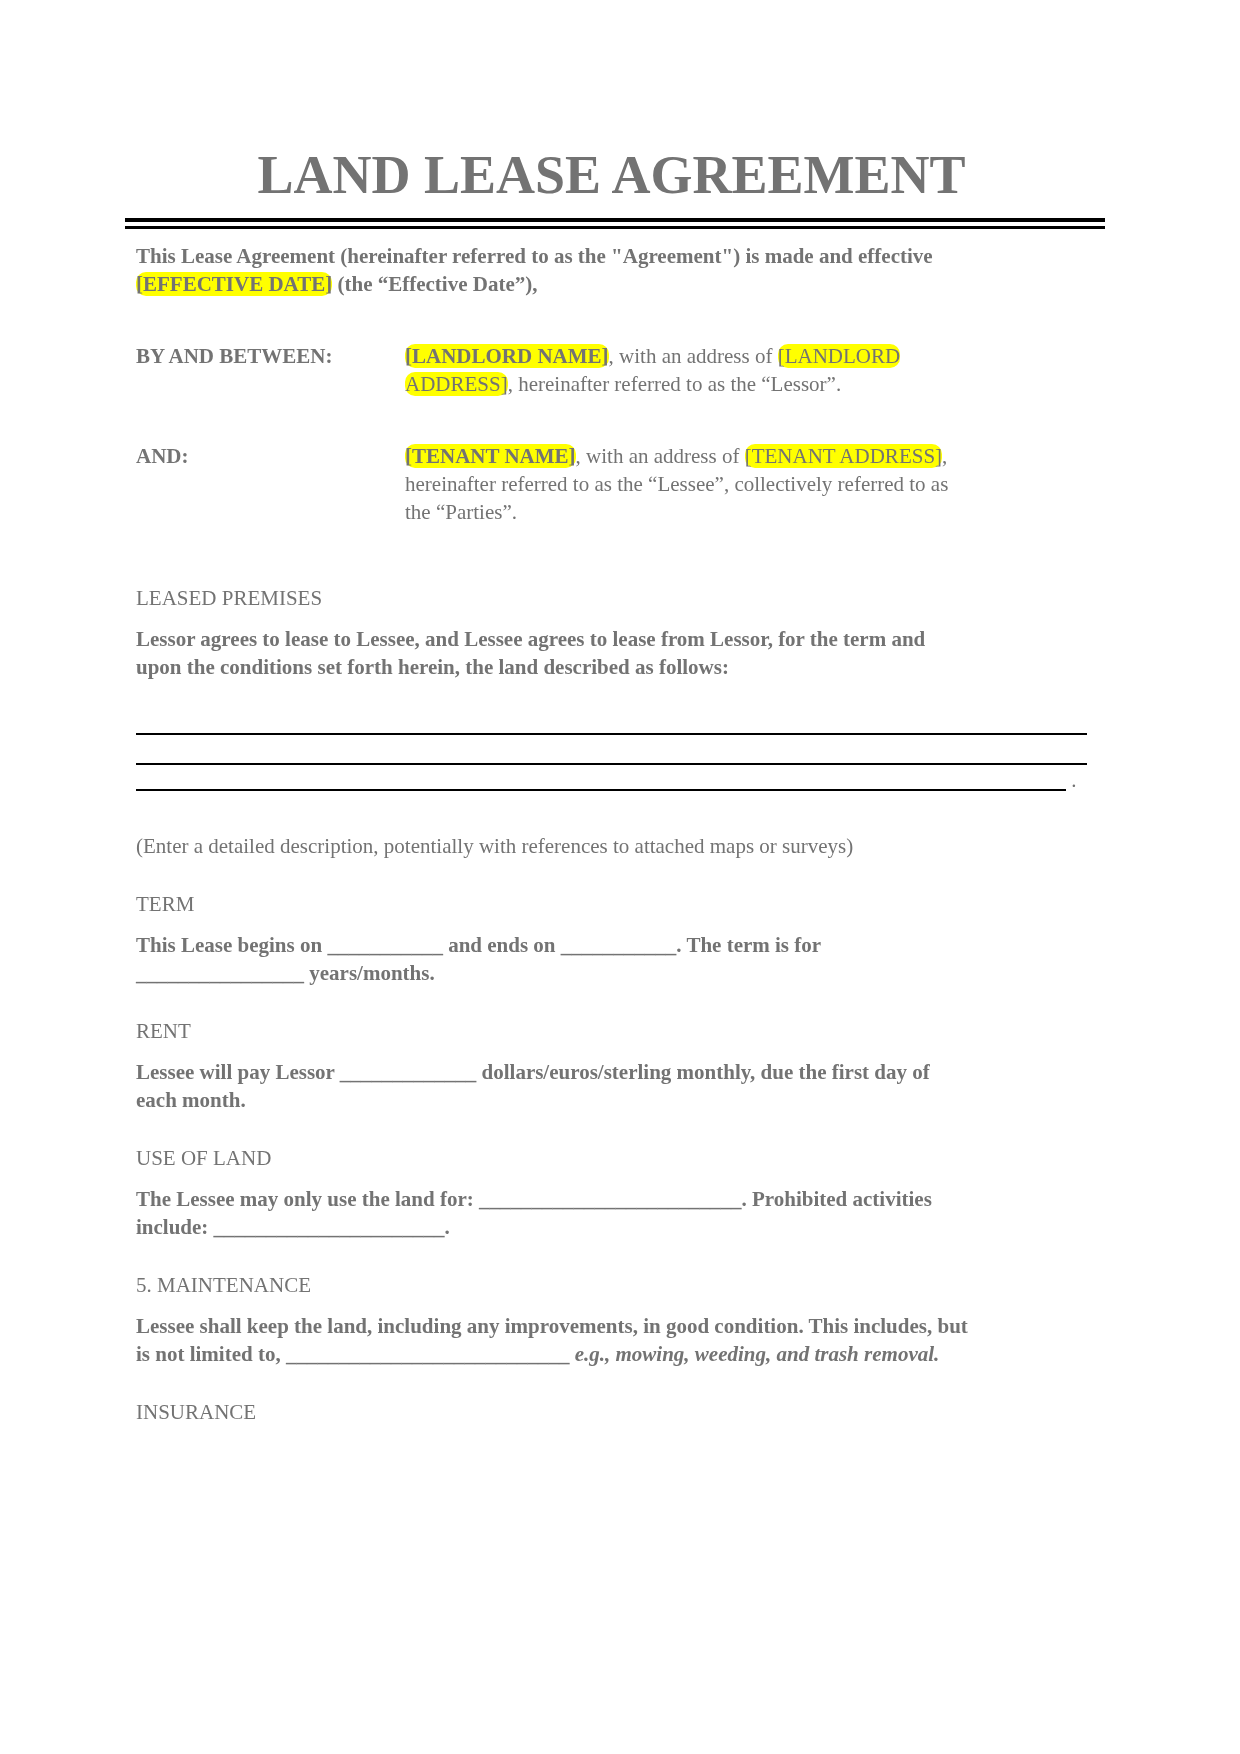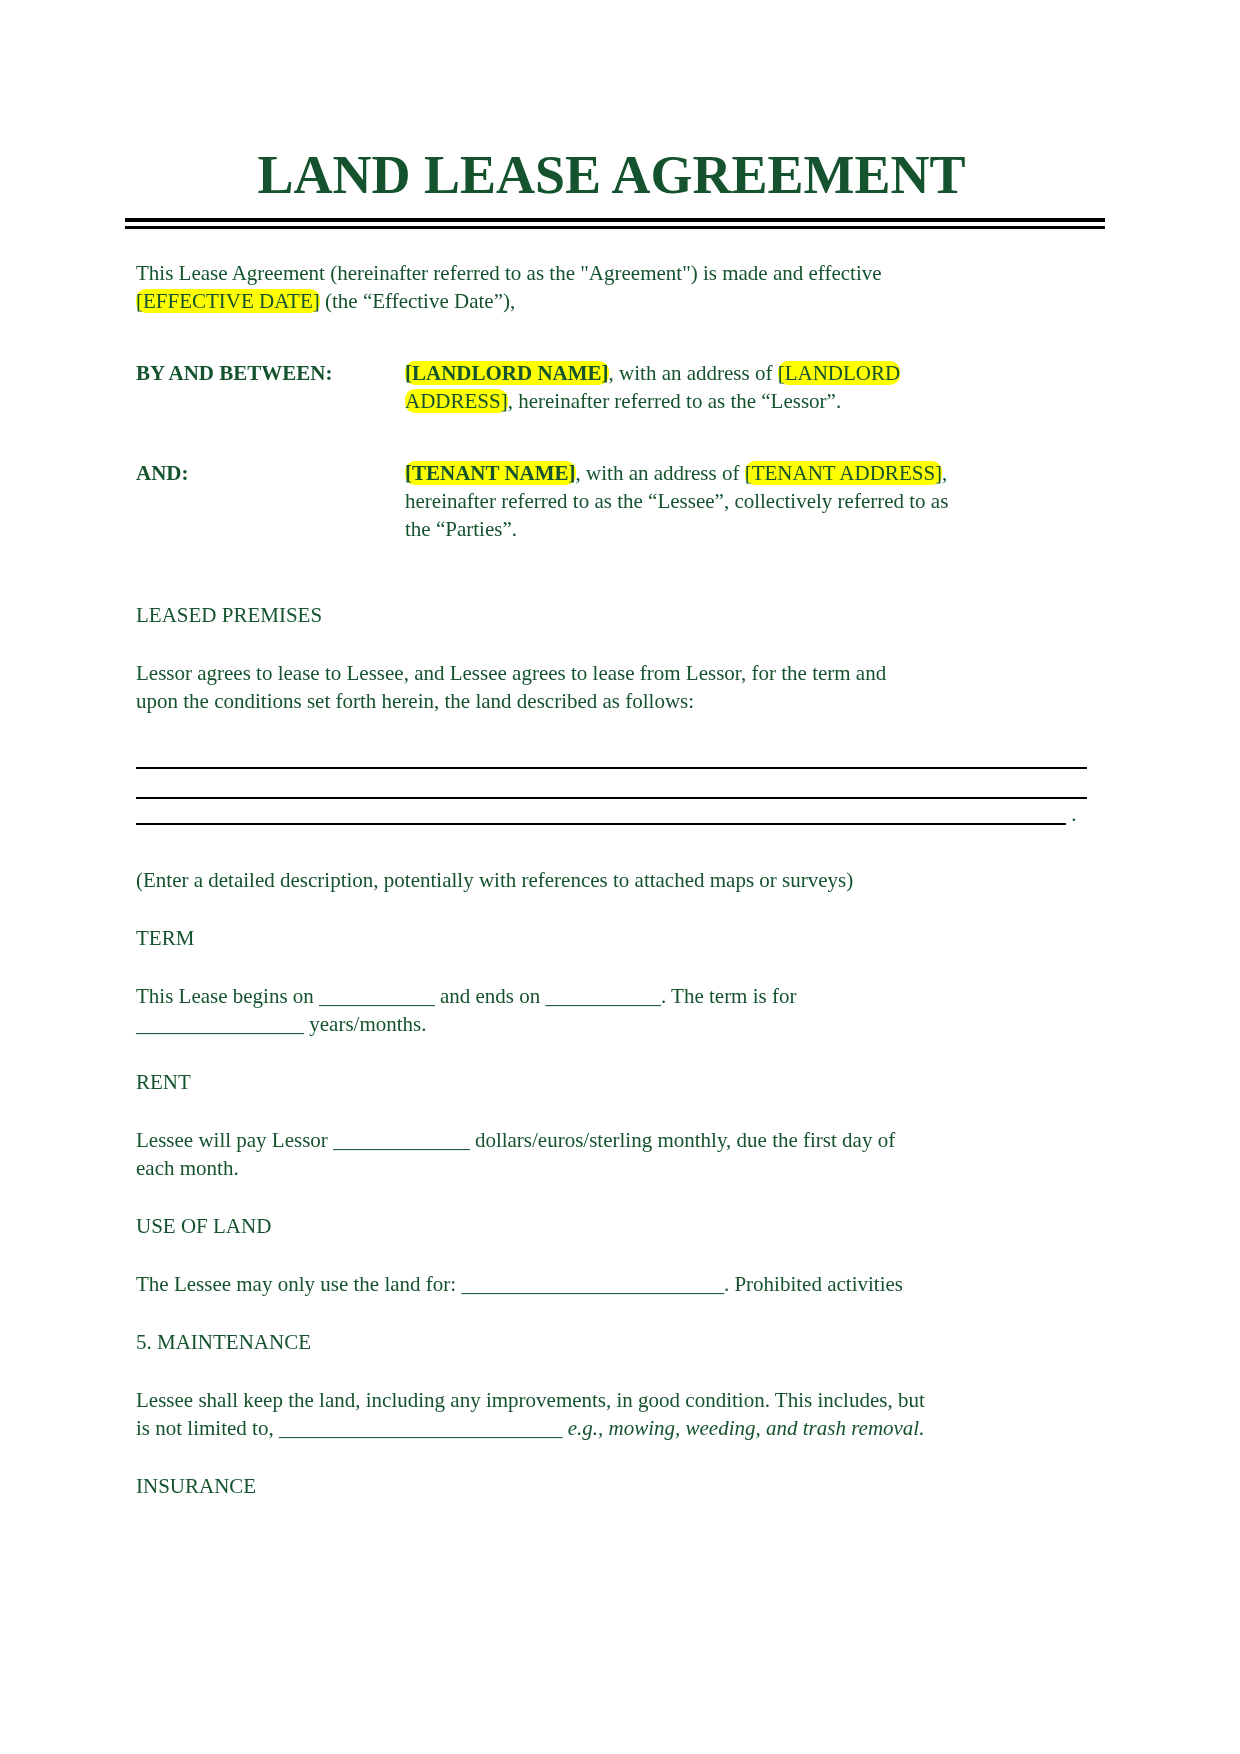--- a/index.html
+++ b/index.html
@@ -1,21 +1,21 @@
 <!DOCTYPE html>
 <html><head>
 <meta charset="utf-8">
 <style>
   html, body { margin: 0; padding: 0; background: #ffffff; }
   .page {
     position: relative;
     width: 1240px;
     height: 1754px;
     background: #ffffff;
-    color: #14532d;
+    color: #737373;
     font-family: "Liberation Serif", "DejaVu Serif", serif;
     font-size: 21px;
     overflow: hidden;
   }
   .content { padding: 148px 153px 0 136px; }
 
   .doc-title {
     margin: 0;
     text-align: center;
     font-weight: bold;
@@ -25,21 +25,21 @@
   }
   .title-rule {
     margin-top: 16px;
     margin-left: -11px;
     margin-right: -18px;
     height: 4px;
     border-top: 4px solid #000;
     border-bottom: 3px solid #000;
   }
 
-  .para    { margin-top: 30px; }
+  .para    { margin-top: 13px; font-weight: bold; }
   .heading { margin-top: 30px; font-weight: normal; line-height: 28px; white-space: pre; }
   .line    { line-height: 28px; white-space: pre; }
   .party   { margin-top: 44px; display: flex; }
   .party-label { width: 269px; flex-shrink: 0; font-weight: bold; line-height: 28px; white-space: pre; }
   .party-value { flex: 1; }
   .spacer  { height: 28px; }
   .note    { margin-top: 38px; line-height: 28px; white-space: pre; }
 
   .ruled   { margin-top: 24px; }
   .rule-row { height: 28px; border-bottom: 2px solid #000; }
@@ -101,20 +101,21 @@
           <div class="line"><span>________________</span><span> years/months.</span></div>
         </div>
         <div class="heading">RENT</div>
         <div class="para">
           <div class="line"><span>Lessee will pay Lessor </span><span>_____________</span><span> dollars/euros/sterling monthly, due the first day of</span></div>
           <div class="line"><span>each month.</span></div>
         </div>
         <div class="heading">USE OF LAND</div>
         <div class="para">
           <div class="line"><span>The Lessee may only use the land for: </span><span>_________________________</span><span>. Prohibited activities</span></div>
+          <div class="line"><span>include: </span><span>______________________</span><span>.</span></div>
         </div>
         <div class="heading">5. MAINTENANCE</div>
         <div class="para">
           <div class="line"><span>Lessee shall keep the land, including any improvements, in good condition. This includes, but</span></div>
           <div class="line"><span>is not limited to, </span><span>___________________________</span><span> </span><span class="i">e.g., mowing, weeding, and trash removal.</span></div>
         </div>
         <div class="heading">INSURANCE</div>
       </div>
   </div>
 </div>

